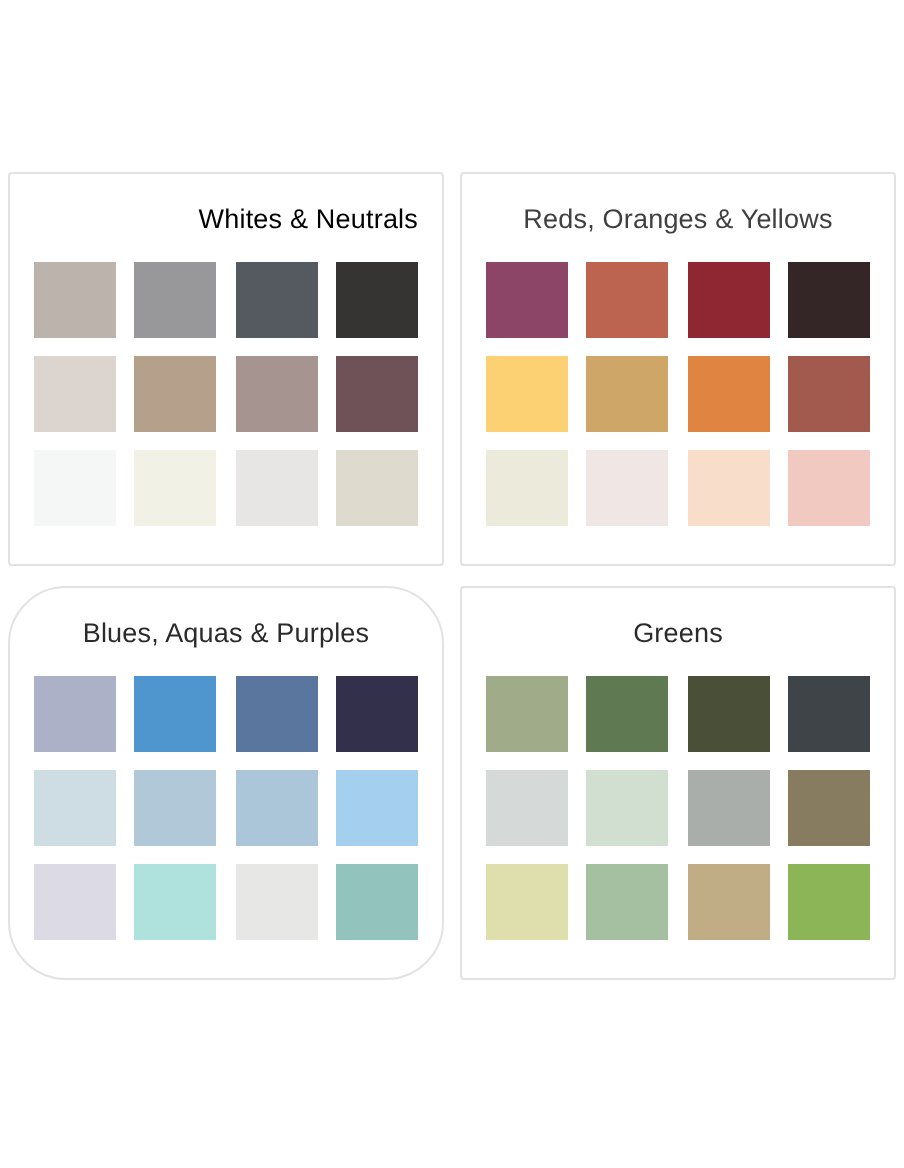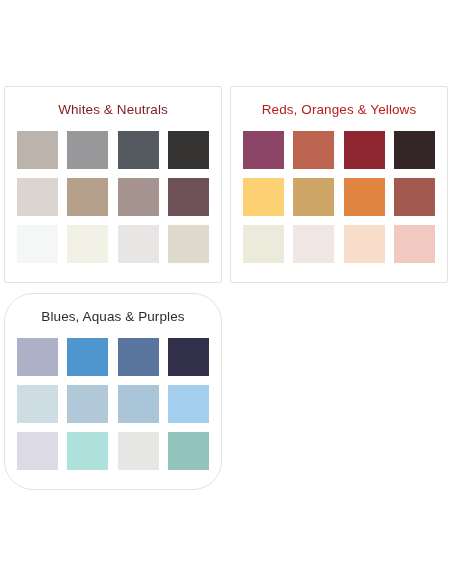--- a/index.html
+++ b/index.html
@@ -57,21 +57,21 @@
     height: 38px;
     display: block;
   }
 </style>
 </head>
 <body style="background: rgb(255, 255, 255);">
 
 <div id="palette-board">
 
   <section class="palette-card" style="border-color: rgb(226, 226, 226);">
-    <h2 class="card-title" style="color: #7f1d1d;">Whites &amp; Neutrals</h2>
+    <h2 class="card-title" style="color: #000000; text-align: right;">Whites &amp; Neutrals</h2>
     <div class="swatch-grid">
       <div class="swatch-row">
         <span class="swatch" title="warm-gray-taupe #bdb3ad" style="background-color: rgb(189, 179, 173);"></span>
         <span class="swatch" title="medium-gray #98989a" style="background-color: rgb(152, 152, 154);"></span>
         <span class="swatch" title="slate-charcoal #555a61" style="background-color: rgb(85, 90, 97);"></span>
         <span class="swatch" title="near-black-charcoal #353433" style="background-color: rgb(53, 52, 51);"></span>
       </div>
       <div class="swatch-row">
         <span class="swatch" title="pale-linen #dcd5cf" style="background-color: rgb(220, 213, 207);"></span>
         <span class="swatch" title="khaki-beige #b5a08c" style="background-color: rgb(181, 160, 140);"></span>
@@ -81,21 +81,21 @@
       <div class="swatch-row">
         <span class="swatch" title="cool-white #f5f7f6" style="background-color: rgb(245, 247, 246);"></span>
         <span class="swatch" title="ivory-cream #f2f1e6" style="background-color: rgb(242, 241, 230);"></span>
         <span class="swatch" title="soft-gray-white #e7e6e5" style="background-color: rgb(231, 230, 229);"></span>
         <span class="swatch" title="greige-sand #dedace" style="background-color: rgb(222, 218, 206);"></span>
       </div>
     </div>
   </section>
 
   <section class="palette-card" style="border-color: rgb(226, 226, 226);">
-    <h2 class="card-title" style="color: #b91c1c;">Reds, Oranges &amp; Yellows</h2>
+    <h2 class="card-title" style="color: #404040;">Reds, Oranges &amp; Yellows</h2>
     <div class="swatch-grid">
       <div class="swatch-row">
         <span class="swatch" title="berry-plum #8c4566" style="background-color: rgb(140, 69, 102);"></span>
         <span class="swatch" title="terracotta #bc6450" style="background-color: rgb(188, 100, 80);"></span>
         <span class="swatch" title="deep-brick-red #8e2731" style="background-color: rgb(142, 39, 49);"></span>
         <span class="swatch" title="dark-espresso #342626" style="background-color: rgb(52, 38, 38);"></span>
       </div>
       <div class="swatch-row">
         <span class="swatch" title="golden-yellow #fcd173" style="background-color: rgb(252, 209, 115);"></span>
         <span class="swatch" title="muted-gold #cda668" style="background-color: rgb(205, 166, 104);"></span>
@@ -128,14 +128,37 @@
       </div>
       <div class="swatch-row">
         <span class="swatch" title="lavender-mist #dcdae4" style="background-color: rgb(220, 218, 228);"></span>
         <span class="swatch" title="pale-aqua #b0e2dd" style="background-color: rgb(176, 226, 221);"></span>
         <span class="swatch" title="off-white-gray #e7e7e5" style="background-color: rgb(231, 231, 229);"></span>
         <span class="swatch" title="seafoam-teal #93c3bd" style="background-color: rgb(147, 195, 189);"></span>
       </div>
     </div>
   </section>
 
+  <section class="palette-card" style="border-color: rgb(226, 226, 226);">
+    <h2 class="card-title" style="color: rgb(43, 43, 43);">Greens</h2>
+    <div class="swatch-grid">
+      <div class="swatch-row">
+        <span class="swatch" title="sage-green #a0ab8a" style="background-color: rgb(160, 171, 138);"></span>
+        <span class="swatch" title="forest-moss #5f7a53" style="background-color: rgb(95, 122, 83);"></span>
+        <span class="swatch" title="olive-drab #4a4f38" style="background-color: rgb(74, 79, 56);"></span>
+        <span class="swatch" title="charcoal-slate #3e4447" style="background-color: rgb(62, 68, 71);"></span>
+      </div>
+      <div class="swatch-row">
+        <span class="swatch" title="cool-pale-gray #d5d9d8" style="background-color: rgb(213, 217, 216);"></span>
+        <span class="swatch" title="mint-haze #d1dfd0" style="background-color: rgb(209, 223, 208);"></span>
+        <span class="swatch" title="stone-gray #a9aeaa" style="background-color: rgb(169, 174, 170);"></span>
+        <span class="swatch" title="olive-taupe #877c60" style="background-color: rgb(135, 124, 96);"></span>
+      </div>
+      <div class="swatch-row">
+        <span class="swatch" title="pale-chartreuse #dedfac" style="background-color: rgb(222, 223, 172);"></span>
+        <span class="swatch" title="soft-sage #a5c0a1" style="background-color: rgb(165, 192, 161);"></span>
+        <span class="swatch" title="wheat-tan #c0ad86" style="background-color: rgb(192, 173, 134);"></span>
+        <span class="swatch" title="apple-green #8cb557" style="background-color: rgb(140, 181, 87);"></span>
+      </div>
+    </div>
+  </section>
 
 </div>
 
 </body></html>

